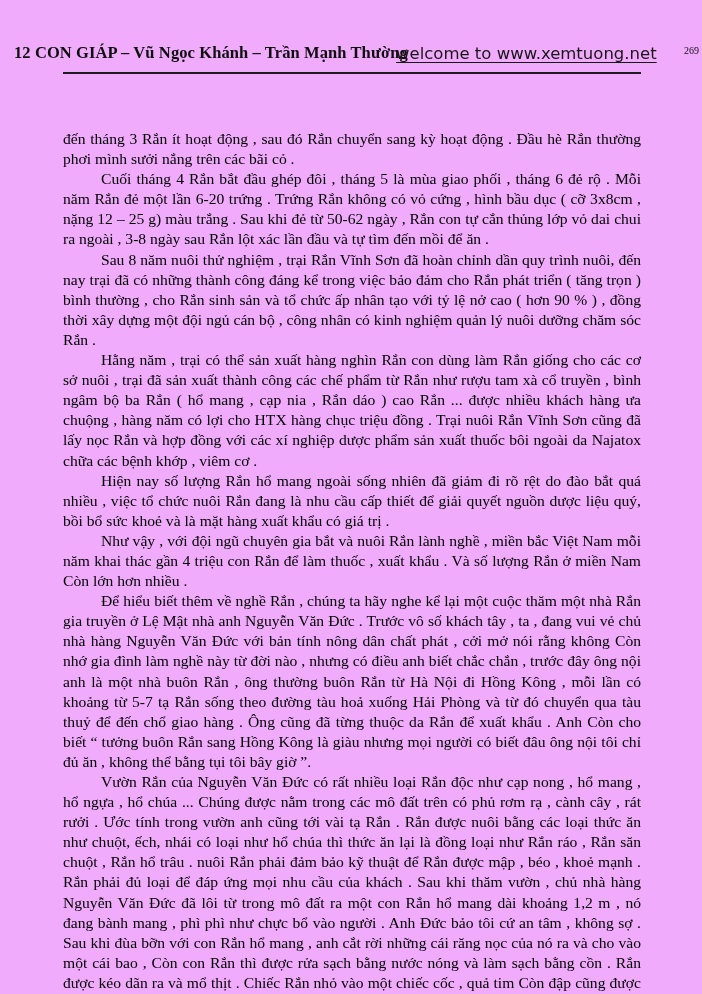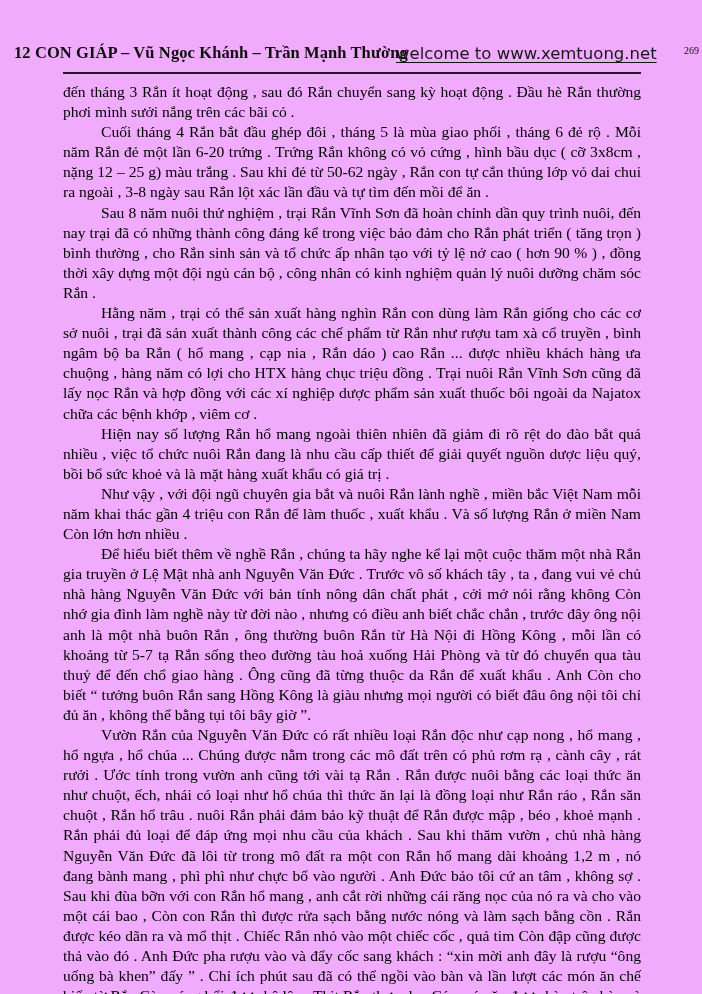--- a/index.html
+++ b/index.html
@@ -48,39 +48,39 @@
   .body-text {
     position: absolute;
     left: 63px; top: 82px;
     width: 578px;
     font-size: 15.6px;
     line-height: 20.1px;
     text-align: justify;
     color: #000000;
   }
   .body-text p { margin: 0; padding: 0; text-indent: 38px; }
-  .body-text p.no-indent { text-indent: 0; }
+  .body-text p.no-indent { text-indent: 0; margin-top: 47px; }
 </style>
 </head>
 <body>
 
 <div class="page">
 
   <header class="hdr">
     <span class="hdr-title">12 CON GIÁP – Vũ Ngọc Khánh – Trần Mạnh Thường</span>
     <span class="hdr-link">welcome to www.xemtuong.net</span>
     <span class="hdr-pageno">269</span>
   </header>
 
   <div class="rule"></div>
 
   <main class="body-text">
     <p class="no-indent">đến tháng 3 Rắn ít hoạt động , sau đó Rắn chuyển sang kỳ hoạt động . Đầu hè Rắn thường phơi mình sưởi nắng trên các bãi cỏ .</p>
     <p>Cuối tháng 4 Rắn bắt đầu ghép đôi , tháng 5 là mùa giao phối  , tháng 6 đẻ rộ . Mỗi năm Rắn đẻ một lần 6-20 trứng . Trứng Rắn không có vỏ cứng , hình bầu dục ( cỡ 3x8cm , nặng 12 – 25 g) màu trắng . Sau khi đẻ từ 50-62 ngày , Rắn con tự cắn thủng lớp vỏ dai chui ra ngoài , 3-8 ngày sau Rắn lột xác lần đầu và tự tìm đến mồi để ăn .</p>
     <p>Sau 8 năm nuôi thử nghiệm , trại Rắn Vĩnh Sơn đã hoàn chỉnh dần quy trình nuôi, đến nay trại đã có những thành công đáng kể trong việc bảo đảm cho Rắn phát triển ( tăng trọn ) bình thường , cho Rắn sinh sản và tổ chức ấp nhân tạo với tỷ lệ nở cao ( hơn 90 % ) , đồng thời xây dựng một đội ngủ cán bộ , công nhân có kinh nghiệm quản lý nuôi dưỡng chăm sóc Rắn .</p>
     <p>Hằng năm , trại có thể sản xuất hàng nghìn Rắn con dùng làm Rắn giống cho các cơ sở nuôi , trại đã sản xuất thành công các chế phẩm từ Rắn như rượu tam xà cổ truyền , bình ngâm bộ ba Rắn ( hổ mang , cạp nia , Rắn dáo ) cao Rắn ... được nhiều khách hàng ưa chuộng , hàng năm có lợi cho HTX hàng chục triệu đồng . Trại nuôi Rắn Vĩnh Sơn cũng đã lấy nọc Rắn và hợp đồng với các xí nghiệp dược phẩm sản xuất thuốc bôi ngoài da Najatox chữa các bệnh khớp , viêm cơ .</p>
-    <p>Hiện nay số lượng Rắn hổ mang ngoài thiên nhiên đã giảm đi rõ rệt do đào bắt quá nhiều , việc tổ chức nuôi Rắn đang là nhu cầu cấp thiết để giải quyết nguồn dược liệu quý, bồi bổ sức khoẻ và là mặt hàng xuất khẩu có giá trị .</p>
+    <p>Hiện nay số lượng Rắn hổ mang ngoài sống nhiên đã giảm đi rõ rệt do đào bắt quá nhiều , việc tổ chức nuôi Rắn đang là nhu cầu cấp thiết để giải quyết nguồn dược liệu quý, bồi bổ sức khoẻ và là mặt hàng xuất khẩu có giá trị .</p>
     <p>Như vậy , với đội ngũ chuyên gia bắt và nuôi Rắn lành nghề , miền bắc Việt Nam mỗi năm khai thác gần 4 triệu con Rắn để làm thuốc , xuất khẩu . Và số lượng Rắn ở miền Nam Còn lớn hơn nhiều .</p>
     <p>Để hiểu biết thêm về nghề Rắn , chúng ta hãy nghe kể lại một cuộc thăm một nhà Rắn gia truyền ở Lệ Mật nhà anh Nguyễn Văn Đức . Trước vô số khách tây , ta , đang vui vẻ chủ nhà hàng Nguyễn Văn Đức với bản tính nông dân chất phát , cởi mở nói rằng không Còn nhớ gia đình làm nghề này từ đời nào , nhưng có điều anh biết chắc chắn , trước đây ông nội anh là một nhà buôn Rắn , ông thường buôn Rắn từ Hà Nội đi Hồng Kông , mỗi lần có khoảng từ 5-7 tạ Rắn sống theo đường tàu hoả xuống Hải Phòng và từ đó chuyển qua tàu thuỷ để đến chổ giao hàng . Ông cũng đã từng thuộc da Rắn để xuất khẩu . Anh Còn cho biết “ tưởng buôn Rắn sang Hồng Kông là giàu nhưng mọi người có biết đâu ông nội tôi chỉ đủ ăn , không thể bằng tụi tôi bây giờ ”.</p>
     <p>Vườn Rắn của Nguyễn Văn Đức có rất nhiều loại Rắn độc như cạp nong , hổ mang , hổ ngựa , hổ chúa ... Chúng được nằm trong các mô đất trên có phủ rơm rạ , cành cây , rát rưởi . Ước tính trong vườn anh cũng tới vài tạ Rắn . Rắn được nuôi bằng các loại thức ăn như  chuột, ếch, nhái có loại như hổ chúa thì thức ăn lại là đồng loại như Rắn ráo , Rắn săn chuột , Rắn hổ trâu . nuôi Rắn phải đảm bảo kỹ thuật để Rắn được mập , béo , khoẻ mạnh . Rắn phải đủ loại để đáp ứng mọi nhu cầu của khách . Sau khi thăm vườn , chủ nhà hàng Nguyễn Văn Đức đã lôi từ trong mô đất ra một con Rắn hổ mang dài khoảng 1,2 m , nó đang bành mang , phì phì như chực bổ vào người . Anh Đức bảo tôi cứ an tâm , không sợ . Sau khi đùa bỡn với con Rắn hổ mang , anh cắt rời những cái răng nọc của nó ra và cho vào một cái bao , Còn con Rắn thì được rửa sạch bằng nước nóng và làm sạch bằng cồn . Rắn được kéo dãn ra và mổ thịt . Chiếc Rắn  nhỏ vào một chiếc cốc , quả tim Còn đập cũng được thả vào đó . Anh Đức pha rượu vào và đẩy cốc sang khách : “xin mời anh đây là rượu “ông uống bà khen” đấy ” . Chỉ ích phút sau đã có thể ngồi vào bàn và lần lượt các món ăn chế biến từ Rắn Còn nóng hổi được bê lên . Thịt Rắn thơm lạ . Các món ăn được bày trên bàn và trong thực đơn : thịt Rắn xào mềm , thịt Rắn xào lăn , thịt Rắn</p>
   </main>
 
 </div>
 
 </body></html>

